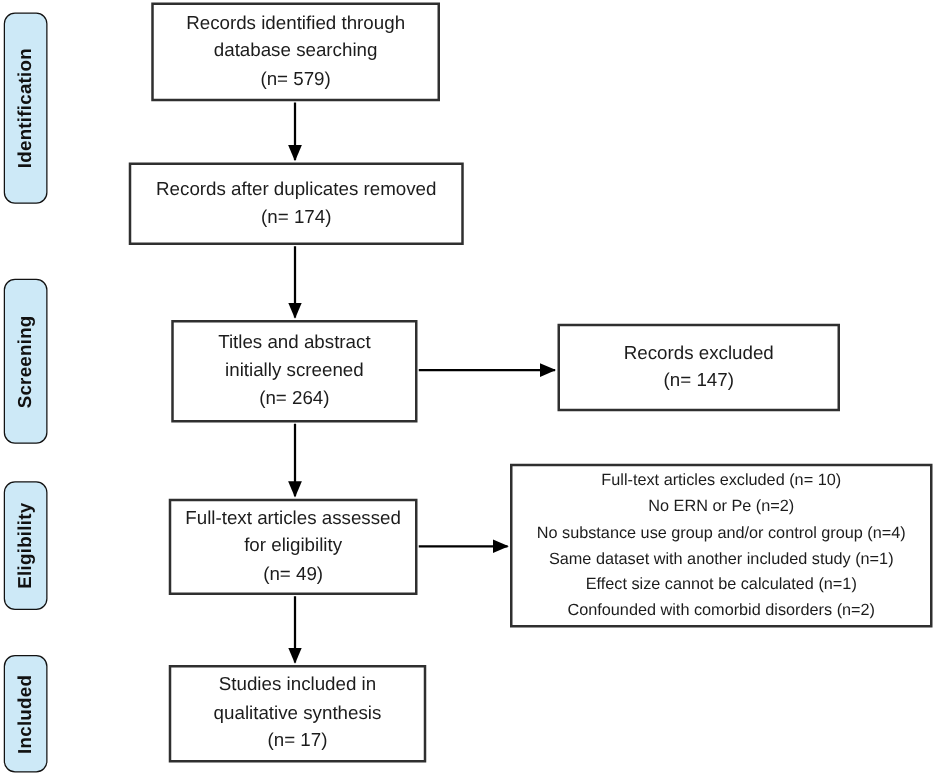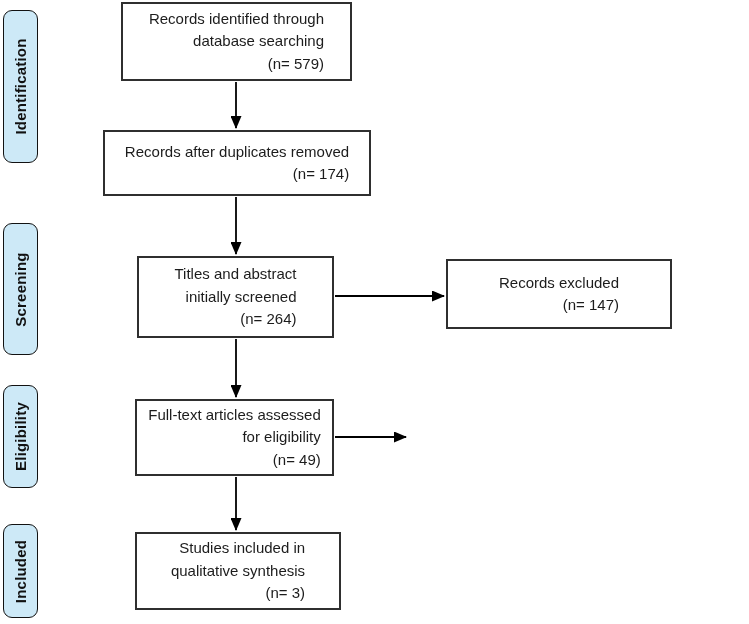--- a/index.html
+++ b/index.html
@@ -22,21 +22,21 @@
     pointer-events: none;
   }
   .box {
     position: absolute;
     box-sizing: border-box;
     background: #ffffff;
     border: 2px solid #2f2f2f;
     display: flex;
     align-items: center;
     justify-content: center;
-    text-align: right;
+    text-align: center;
     white-space: pre-line;
     color: #1c1c1c;
     font-size: 15px;
     line-height: 1.5;
     padding: 2px 4px;
   }
   .box.small-text {
     font-size: 13px;
     line-height: 1.6;
   }
@@ -112,17 +112,23 @@
   <div class="box" id="box-deduped">Records after duplicates removed
 (n= 174)</div>
   <div class="box" id="box-screened">Titles and abstract
 initially screened
 (n= 264)</div>
   <div class="box" id="box-records-excluded">Records excluded
 (n= 147)</div>
   <div class="box" id="box-fulltext">Full-text articles assessed
 for eligibility
 (n= 49)</div>
+  <div class="box small-text" id="box-fulltext-excluded">Full-text articles excluded (n= 10)
+No ERN or Pe (n=2)
+No substance use group and/or control group (n=4)
+Same dataset with another included study (n=1)
+Effect size cannot be calculated (n=1)
+Confounded with comorbid disorders (n=2)</div>
   <div class="box" id="box-included">Studies included in
 qualitative synthesis
-(n= 3)</div>
+(n= 17)</div>
 
 </div>
 
 </body></html>

